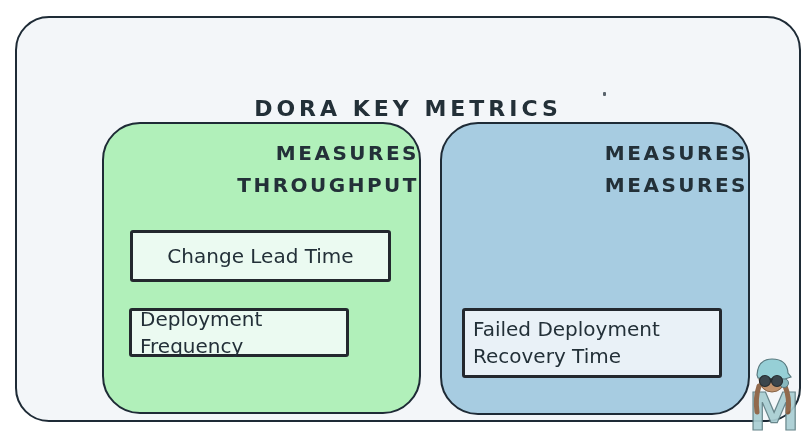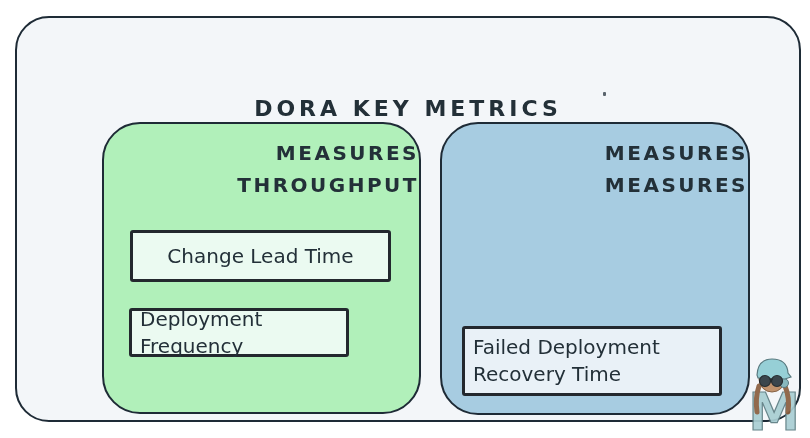--- a/index.html
+++ b/index.html
@@ -74,21 +74,21 @@
     font-size: 20px;
     line-height: 1.35;
     color: var(--text, #233038);
     padding: 2px 8px;
   }
   .throughput .item { background: var(--throughput-item-bg, #ebfaf1); }
   .stability  .item { background: var(--stability-item-bg, #e9f1f7); }
   .throughput .item-1 { left: 26px; top: 106px; width: 261px; height: 52px; }
   .throughput .item-2 { left: 25px; top: 184px; width: 220px; height: 49px; }
   .stability  .item-1 { left: 20px; top: 107px; width: 260px; height: 52px; }
-  .stability  .item-2 { left: 20px; top: 184px; width: 260px; height: 70px; margin-top: 18px; }
+  .stability  .item-2 { left: 20px; top: 184px; width: 260px; height: 70px; }
   .logo {
     position: absolute;
     left: 744px; top: 354px;
     width: 60px; height: 80px;
     opacity: 0.92;
   }
 </style>
 </head>
 <body>
 

